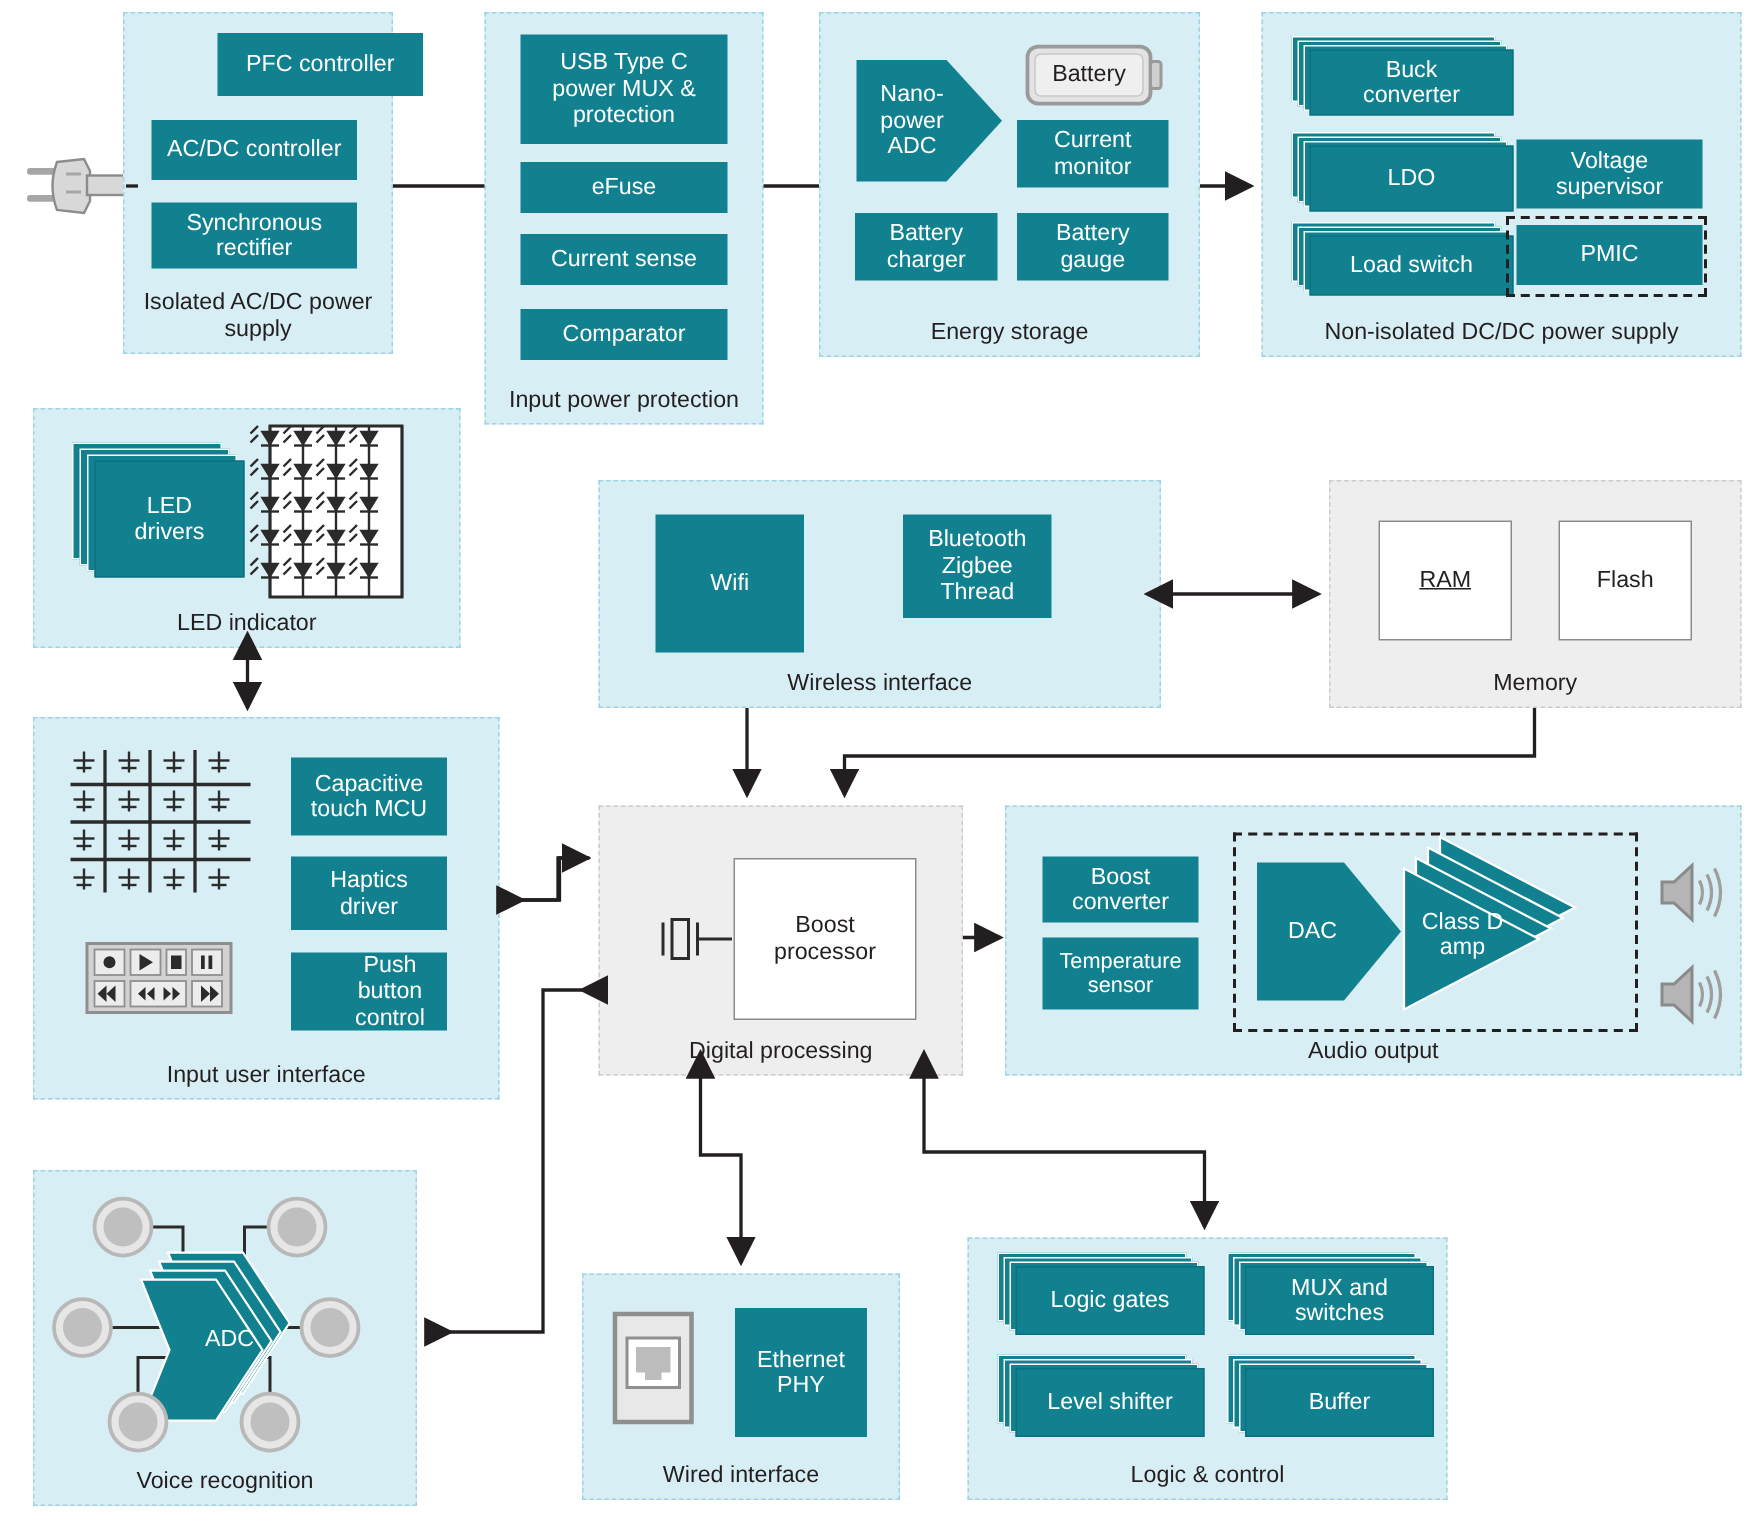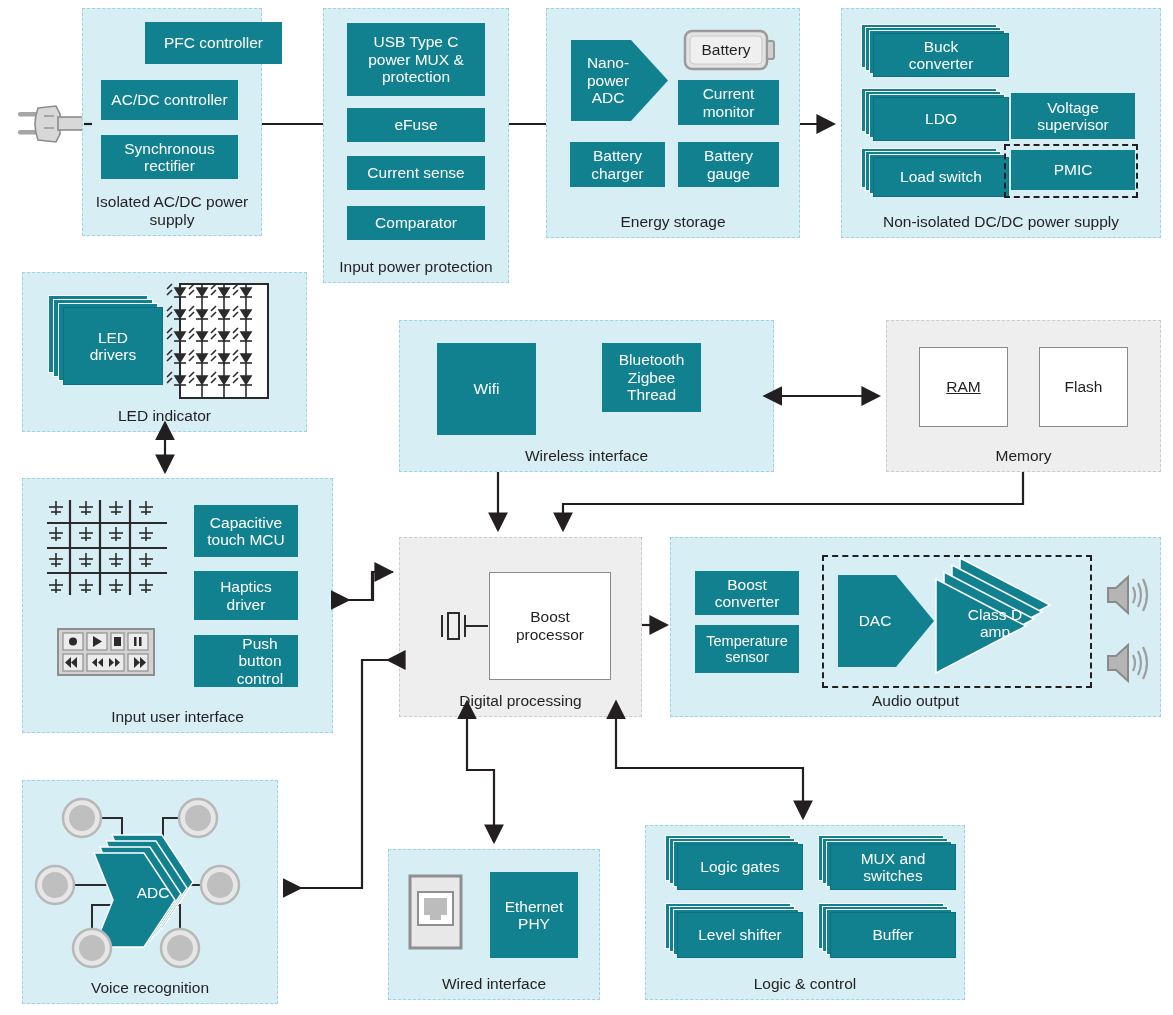--- a/index.html
+++ b/index.html
@@ -473,21 +473,21 @@
               align-items:center;justify-content:center;color:#fff;font-size:15.5px;pointer-events:none;">DAC</div>
 
   <svg class="icn" style="left:930px;top:558px;width:160px;height:128px;" viewBox="0 0 160 128">
     <polygon points="30,0 120,47 30,94" fill="#11808f" stroke="#ffffff" stroke-width="1.5"></polygon>
     <polygon points="22,7 112,54 22,101" fill="#11808f" stroke="#ffffff" stroke-width="1.5"></polygon>
     <polygon points="14,14 104,61 14,108" fill="#11808f" stroke="#ffffff" stroke-width="1.5"></polygon>
     <polygon points="6,21 96,68 6,115" fill="#11808f" stroke="#ffffff" stroke-width="1.5"></polygon>
   </svg>
   <div style="position:absolute;left:938px;top:590px;width:74px;height:66px;display:flex;
               align-items:center;justify-content:center;color:#fff;font-size:15.5px;
-              line-height:1.12;text-align:center;pointer-events:none;padding-left:20px;">
+              line-height:1.12;text-align:center;pointer-events:none;">
     <div><span>Class D</span><br><span>amp</span></div>
   </div>
 
   <svg class="icn" style="left:1104px;top:574px;width:48px;height:42px;" viewBox="0 0 48 42">
     <path d="M4 14 L12 14 L24 3 L24 39 L12 28 L4 28 Z" fill="#b5b5b5" stroke="#8a8a8a" stroke-width="2"></path>
     <g fill="none" stroke="#9e9e9e" stroke-width="2.2">
       <path d="M29 13 Q33 21 29 29"></path>
         <path d="M34 9 Q40 21 34 33"></path>
         <path d="M39 5 Q47 21 39 37"></path>
     </g>

